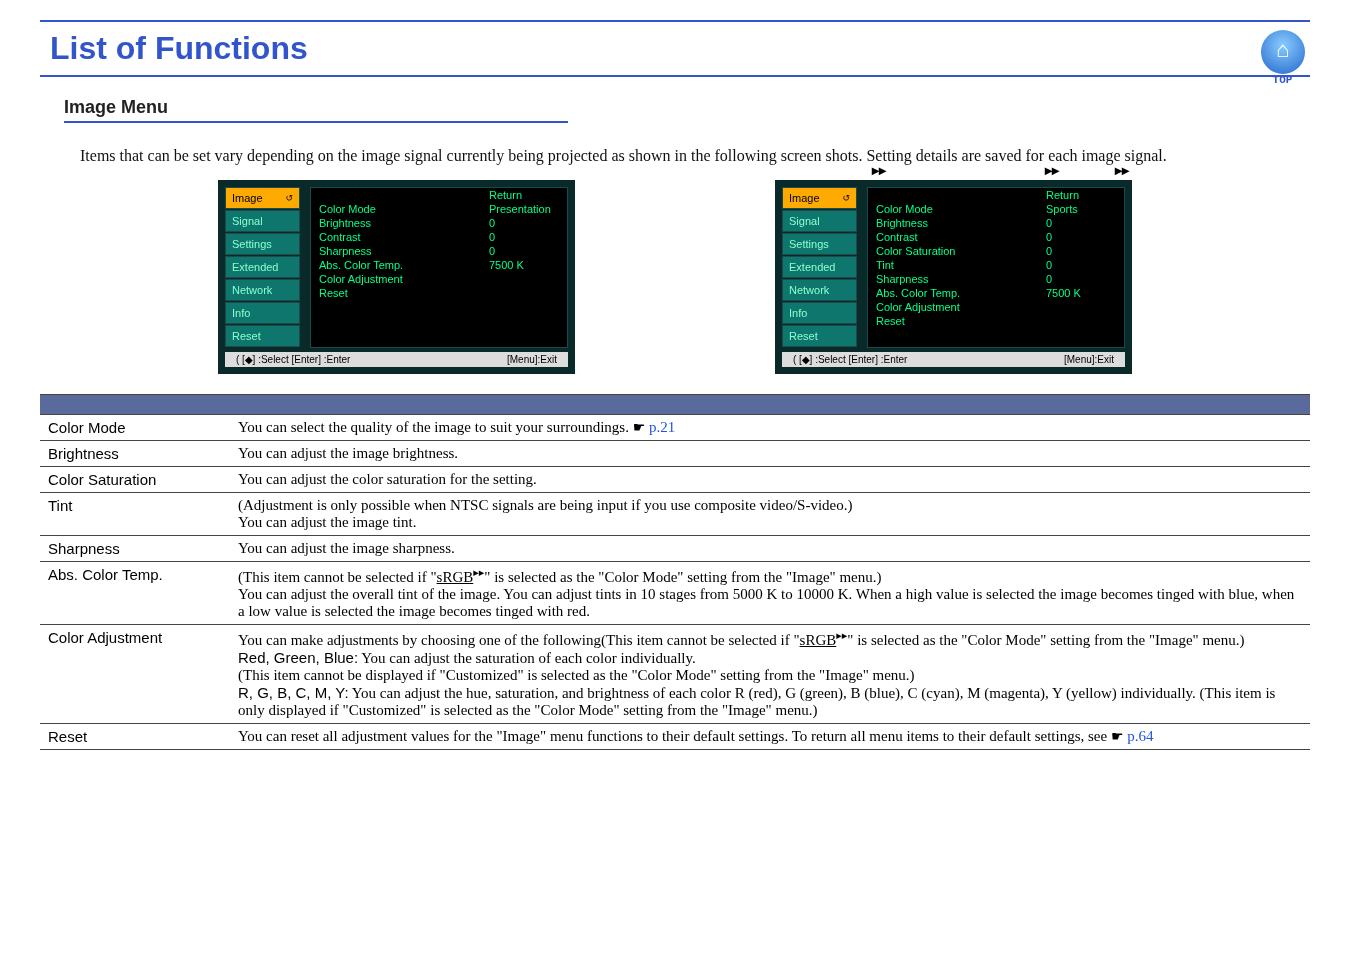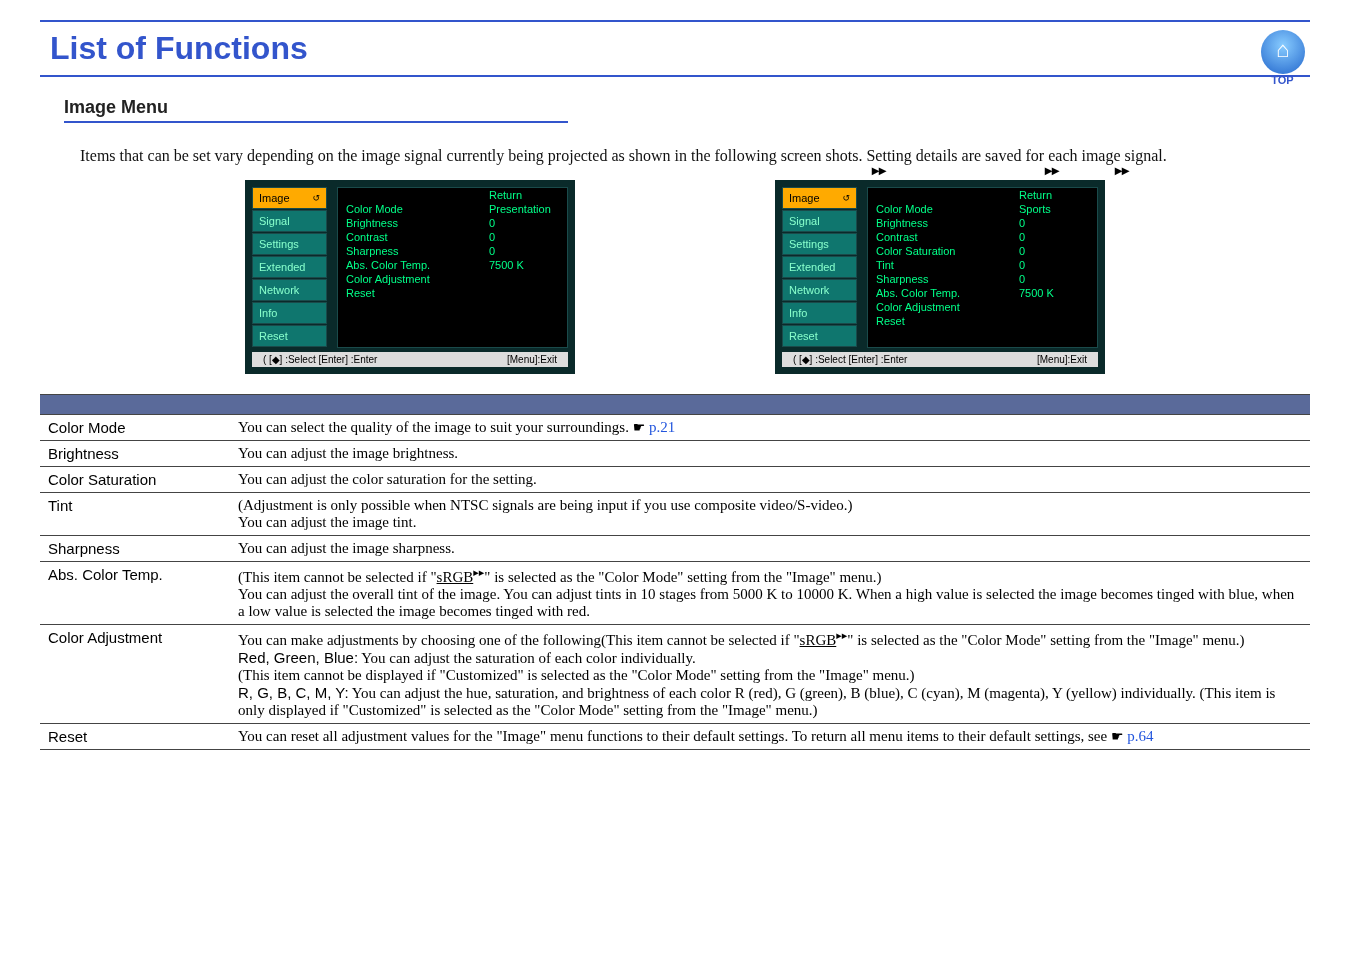--- a/index.html
+++ b/index.html
@@ -35,21 +35,21 @@
     height: 44px;
     border-radius: 50%;
     background: radial-gradient(circle at 50% 35%, #88ccff, #2266cc);
     margin: 0 auto;
     font-size: 22px;
     line-height: 40px;
     color: #fff;
   }
   .top-icon .label {
     color: #3355cc;
-    font-family: Liberation Sans, sans-serif;
+    font-family: Liberation Mono, monospace;
     font-size: 11px;
     font-weight: bold;
   }
   h2.section {
     font-family: Arial, Helvetica, sans-serif;
     font-weight: bold;
     font-size: 18px;
     color: #222;
     border-bottom: 2px solid #3355cc;
     display: inline-block;
@@ -83,21 +83,21 @@
   .shot-wrapper.wide .markers { width: 100%; }
   .marker1 { position: absolute; left: 97px; }
   .marker2 { position: absolute; left: 270px; }
   .marker3 { position: absolute; left: 340px; }
   .shot {
     background: #0a2a2a;
     color: #00ff55;
     font-family: Arial, sans-serif;
     font-size: 11px;
     padding: 6px;
-    width: 330px;
+    width: 357px;
     border: 1px solid #0a2a2a;
   }
   .shot .row { display: flex; }
   .shot .cats {
     display: flex;
     flex-direction: column;
     width: 75px;
   }
   .shot .cat {
     background: #0f766e;

